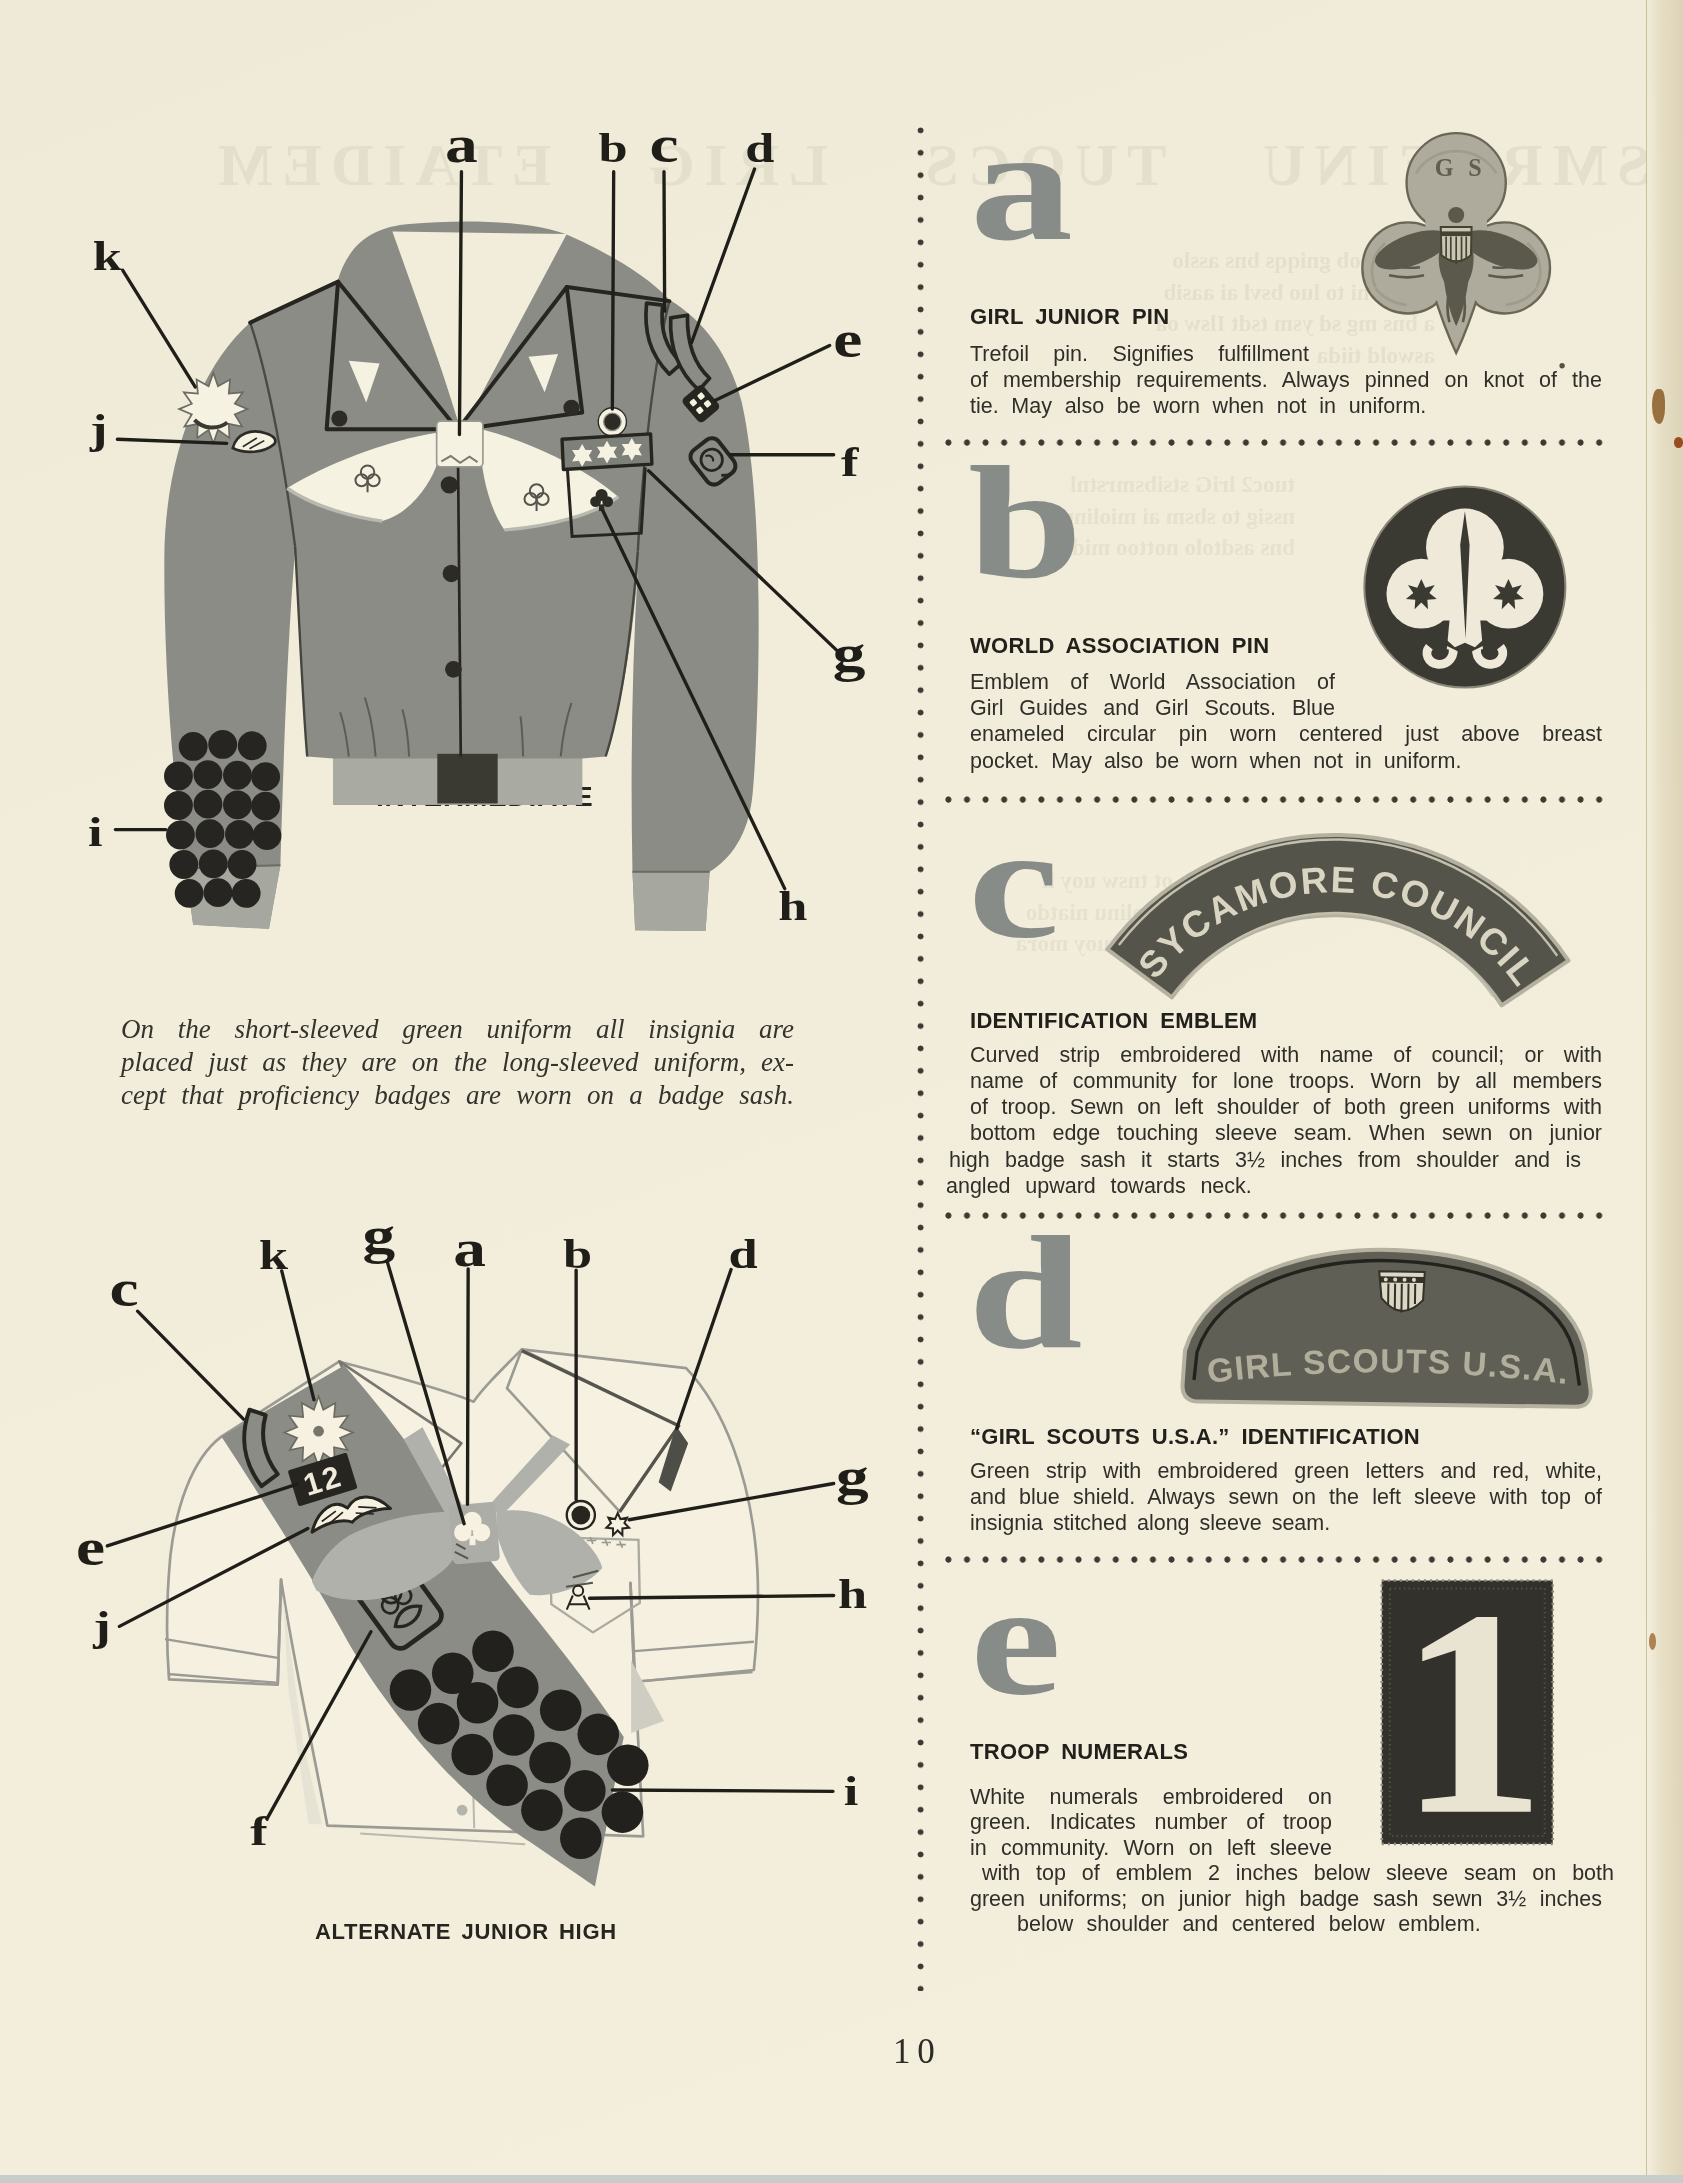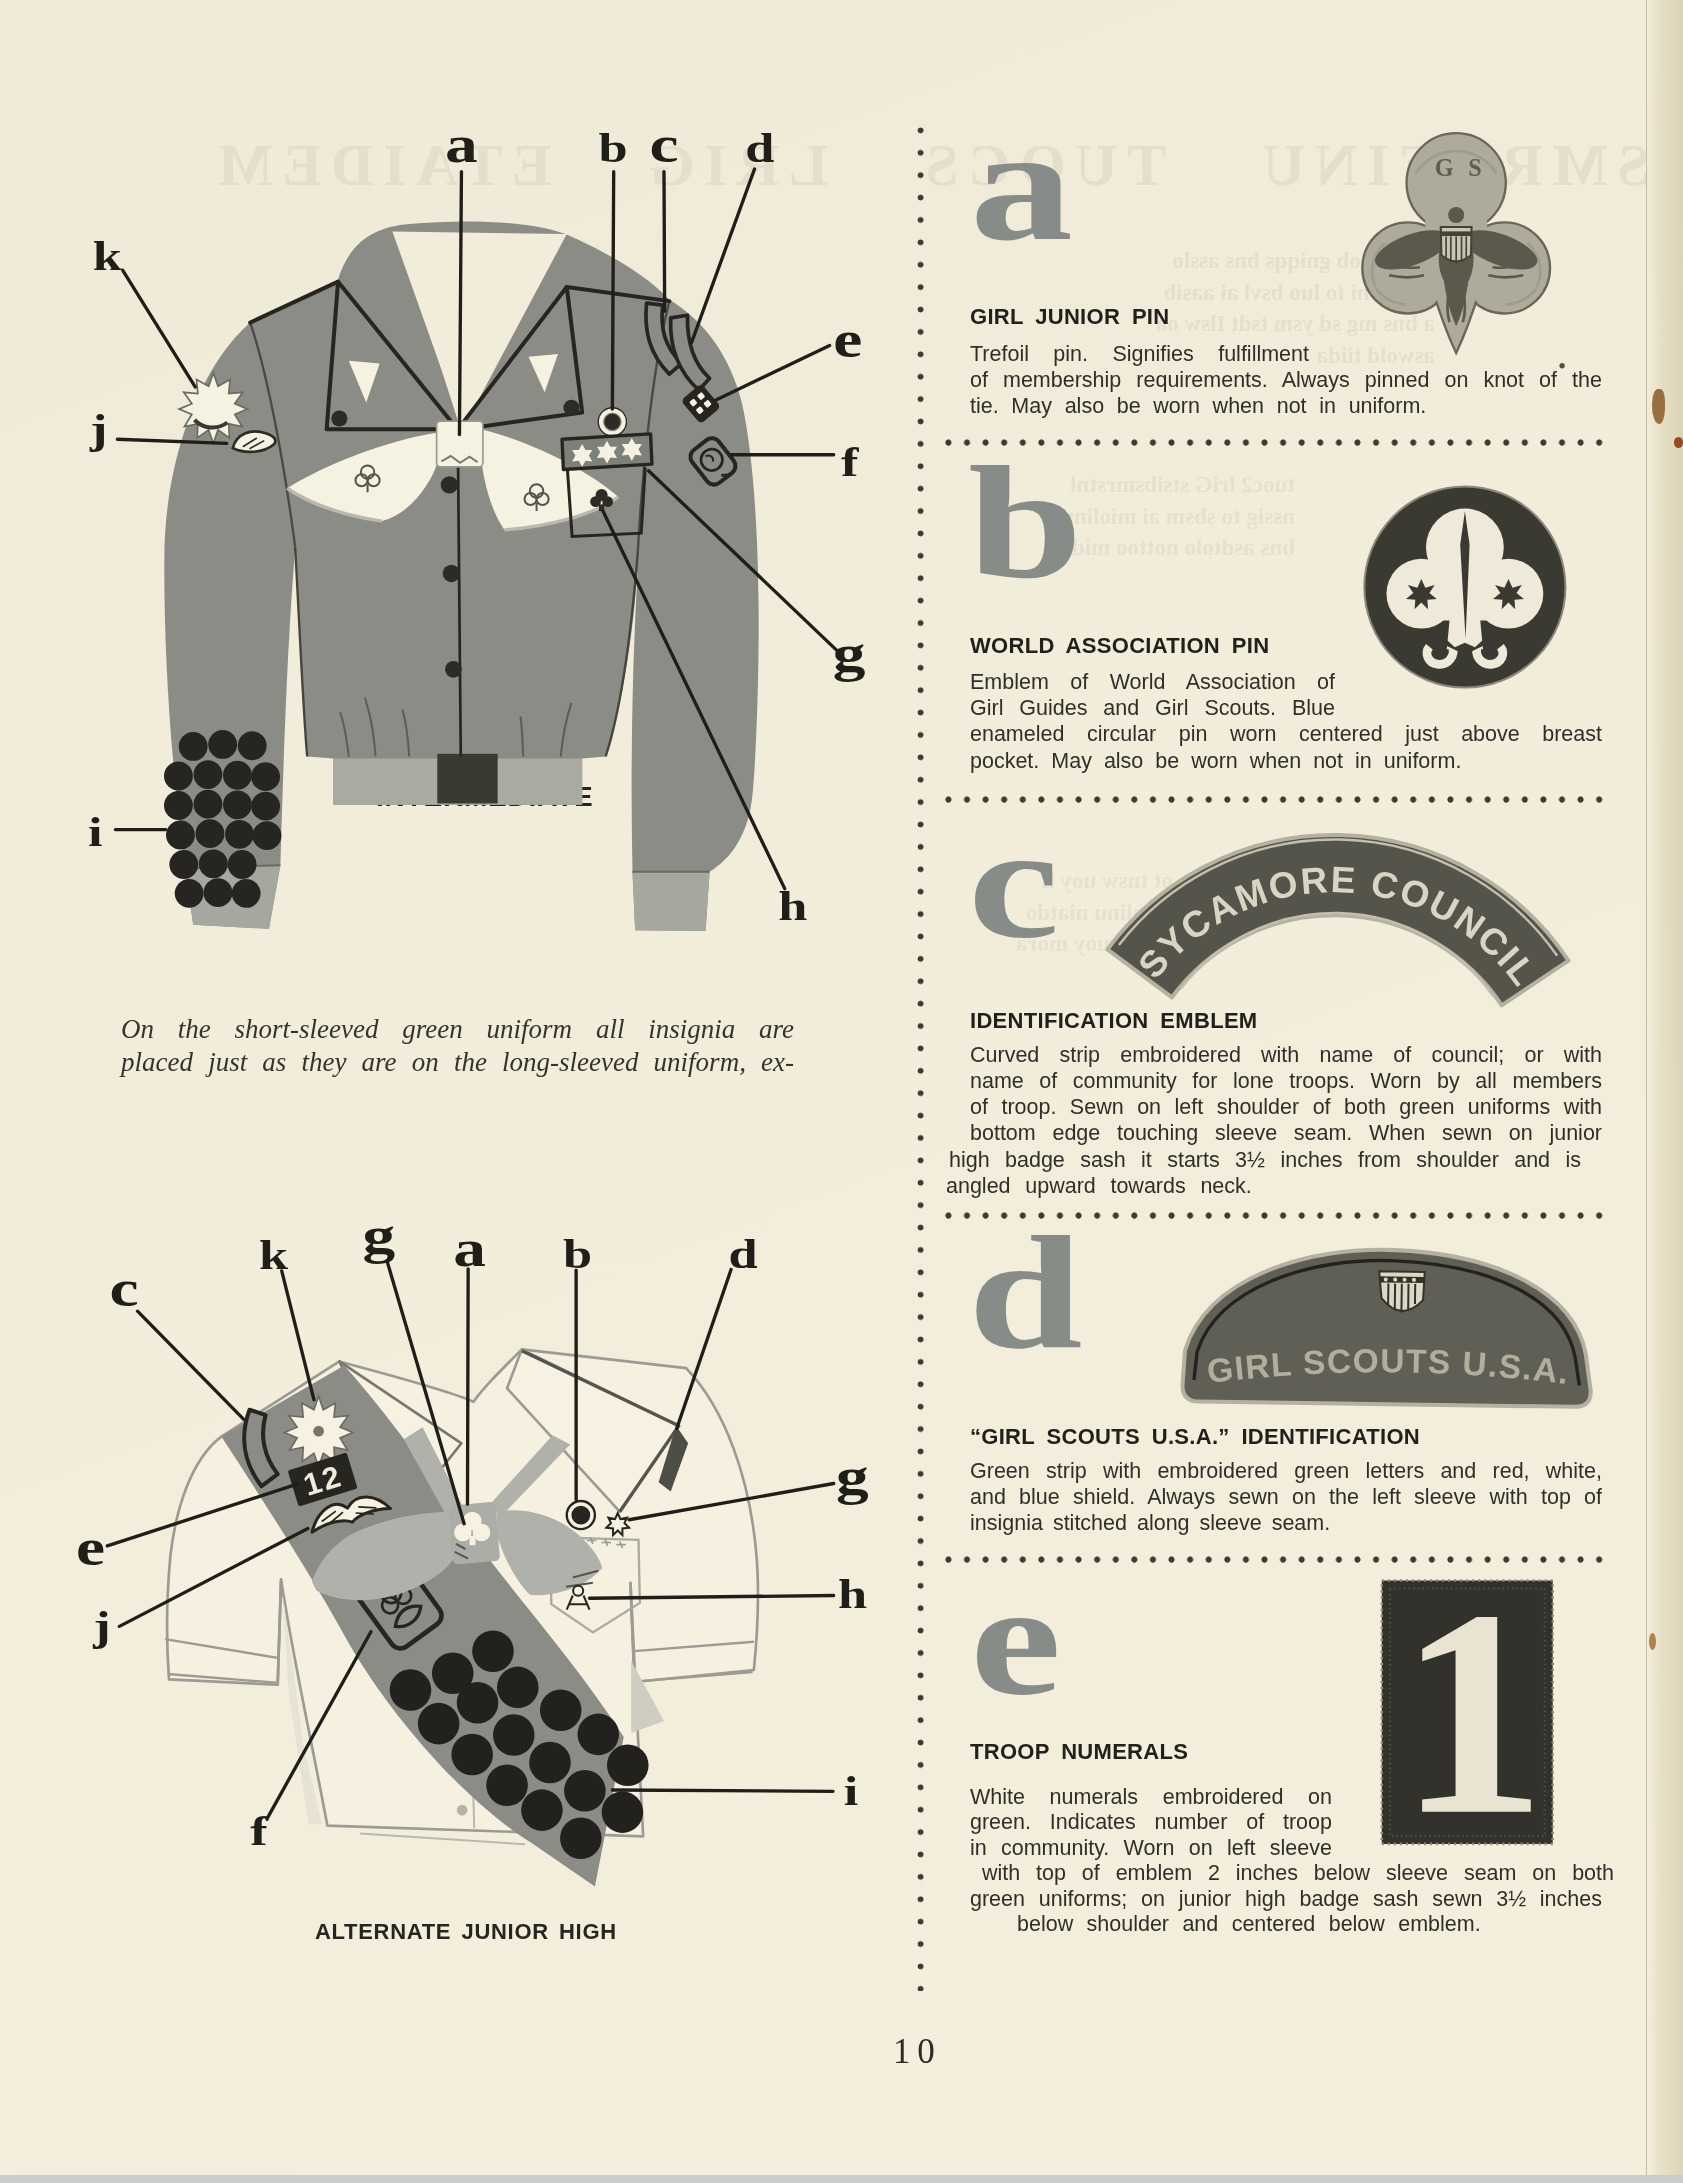--- a/index.html
+++ b/index.html
@@ -76,20 +76,21 @@
 <div class="t body jl" style="left:970px;top:1784px;width:362px;">White numerals embroidered on</div>
 <div class="t body jl" style="left:970px;top:1809px;width:362px;">green. Indicates number of troop</div>
 <div class="t body jl" style="left:970px;top:1835px;width:362px;">in community. Worn on left sleeve</div>
 <div class="t body jl" style="left:970px;top:1860px;width:632px;margin-left:12px;">with top of emblem 2 inches below sleeve seam on both</div>
 <div class="t body jl" style="left:970px;top:1886px;width:632px;">green uniforms; on junior high badge sash sewn 3½ inches</div>
 <div class="t body" style="left:970px;top:1911px;word-spacing:7.4px;margin-left:47px;">below shoulder and centered below emblem.</div>
 
 <div class="ital" style="left:121px;top:1013px;width:673px;">
 <div style="text-align:justify;text-align-last:justify">On the short-sleeved green uniform all insignia are</div>
 <div style="text-align:justify;text-align-last:justify">placed just as they are on the long-sleeved uniform, ex-</div>
+<div style="text-align:justify;text-align-last:justify">cept that proficiency badges are worn on a badge sash.</div>
 </div>
 
 <div class="cap" id="capInt" style="left:376px;top:781px;font-size:28px;letter-spacing:0.8px;">INTERMEDIATE</div>
 <div class="cap" id="capAlt" style="left:315px;top:1919px;font-size:22px;letter-spacing:0.7px;word-spacing:3.4px;">ALTERNATE JUNIOR HIGH</div>
 
 <div class="t" style="left:893px;top:2032px;font-family:'Liberation Serif',serif;font-size:35px;letter-spacing:6.7px;color:#2c2b26;">10</div>
 
 <div class="t" style="left:1646px;top:0;width:37px;height:2183px;background:linear-gradient(to right,rgba(186,168,120,0.0),rgba(186,168,120,0.22) 40%,rgba(170,150,100,0.30));border-left:0.7px solid rgba(150,130,80,0.25)"></div>
 <div class="t" style="left:1652px;top:389px;width:13.4px;height:35px;background:#8a5a26;border-radius:50% 40% 50% 60%;opacity:.85"></div>
 <div class="t" style="left:1674px;top:437px;width:8.7px;height:10.7px;background:#9a4a20;border-radius:50%;"></div>

